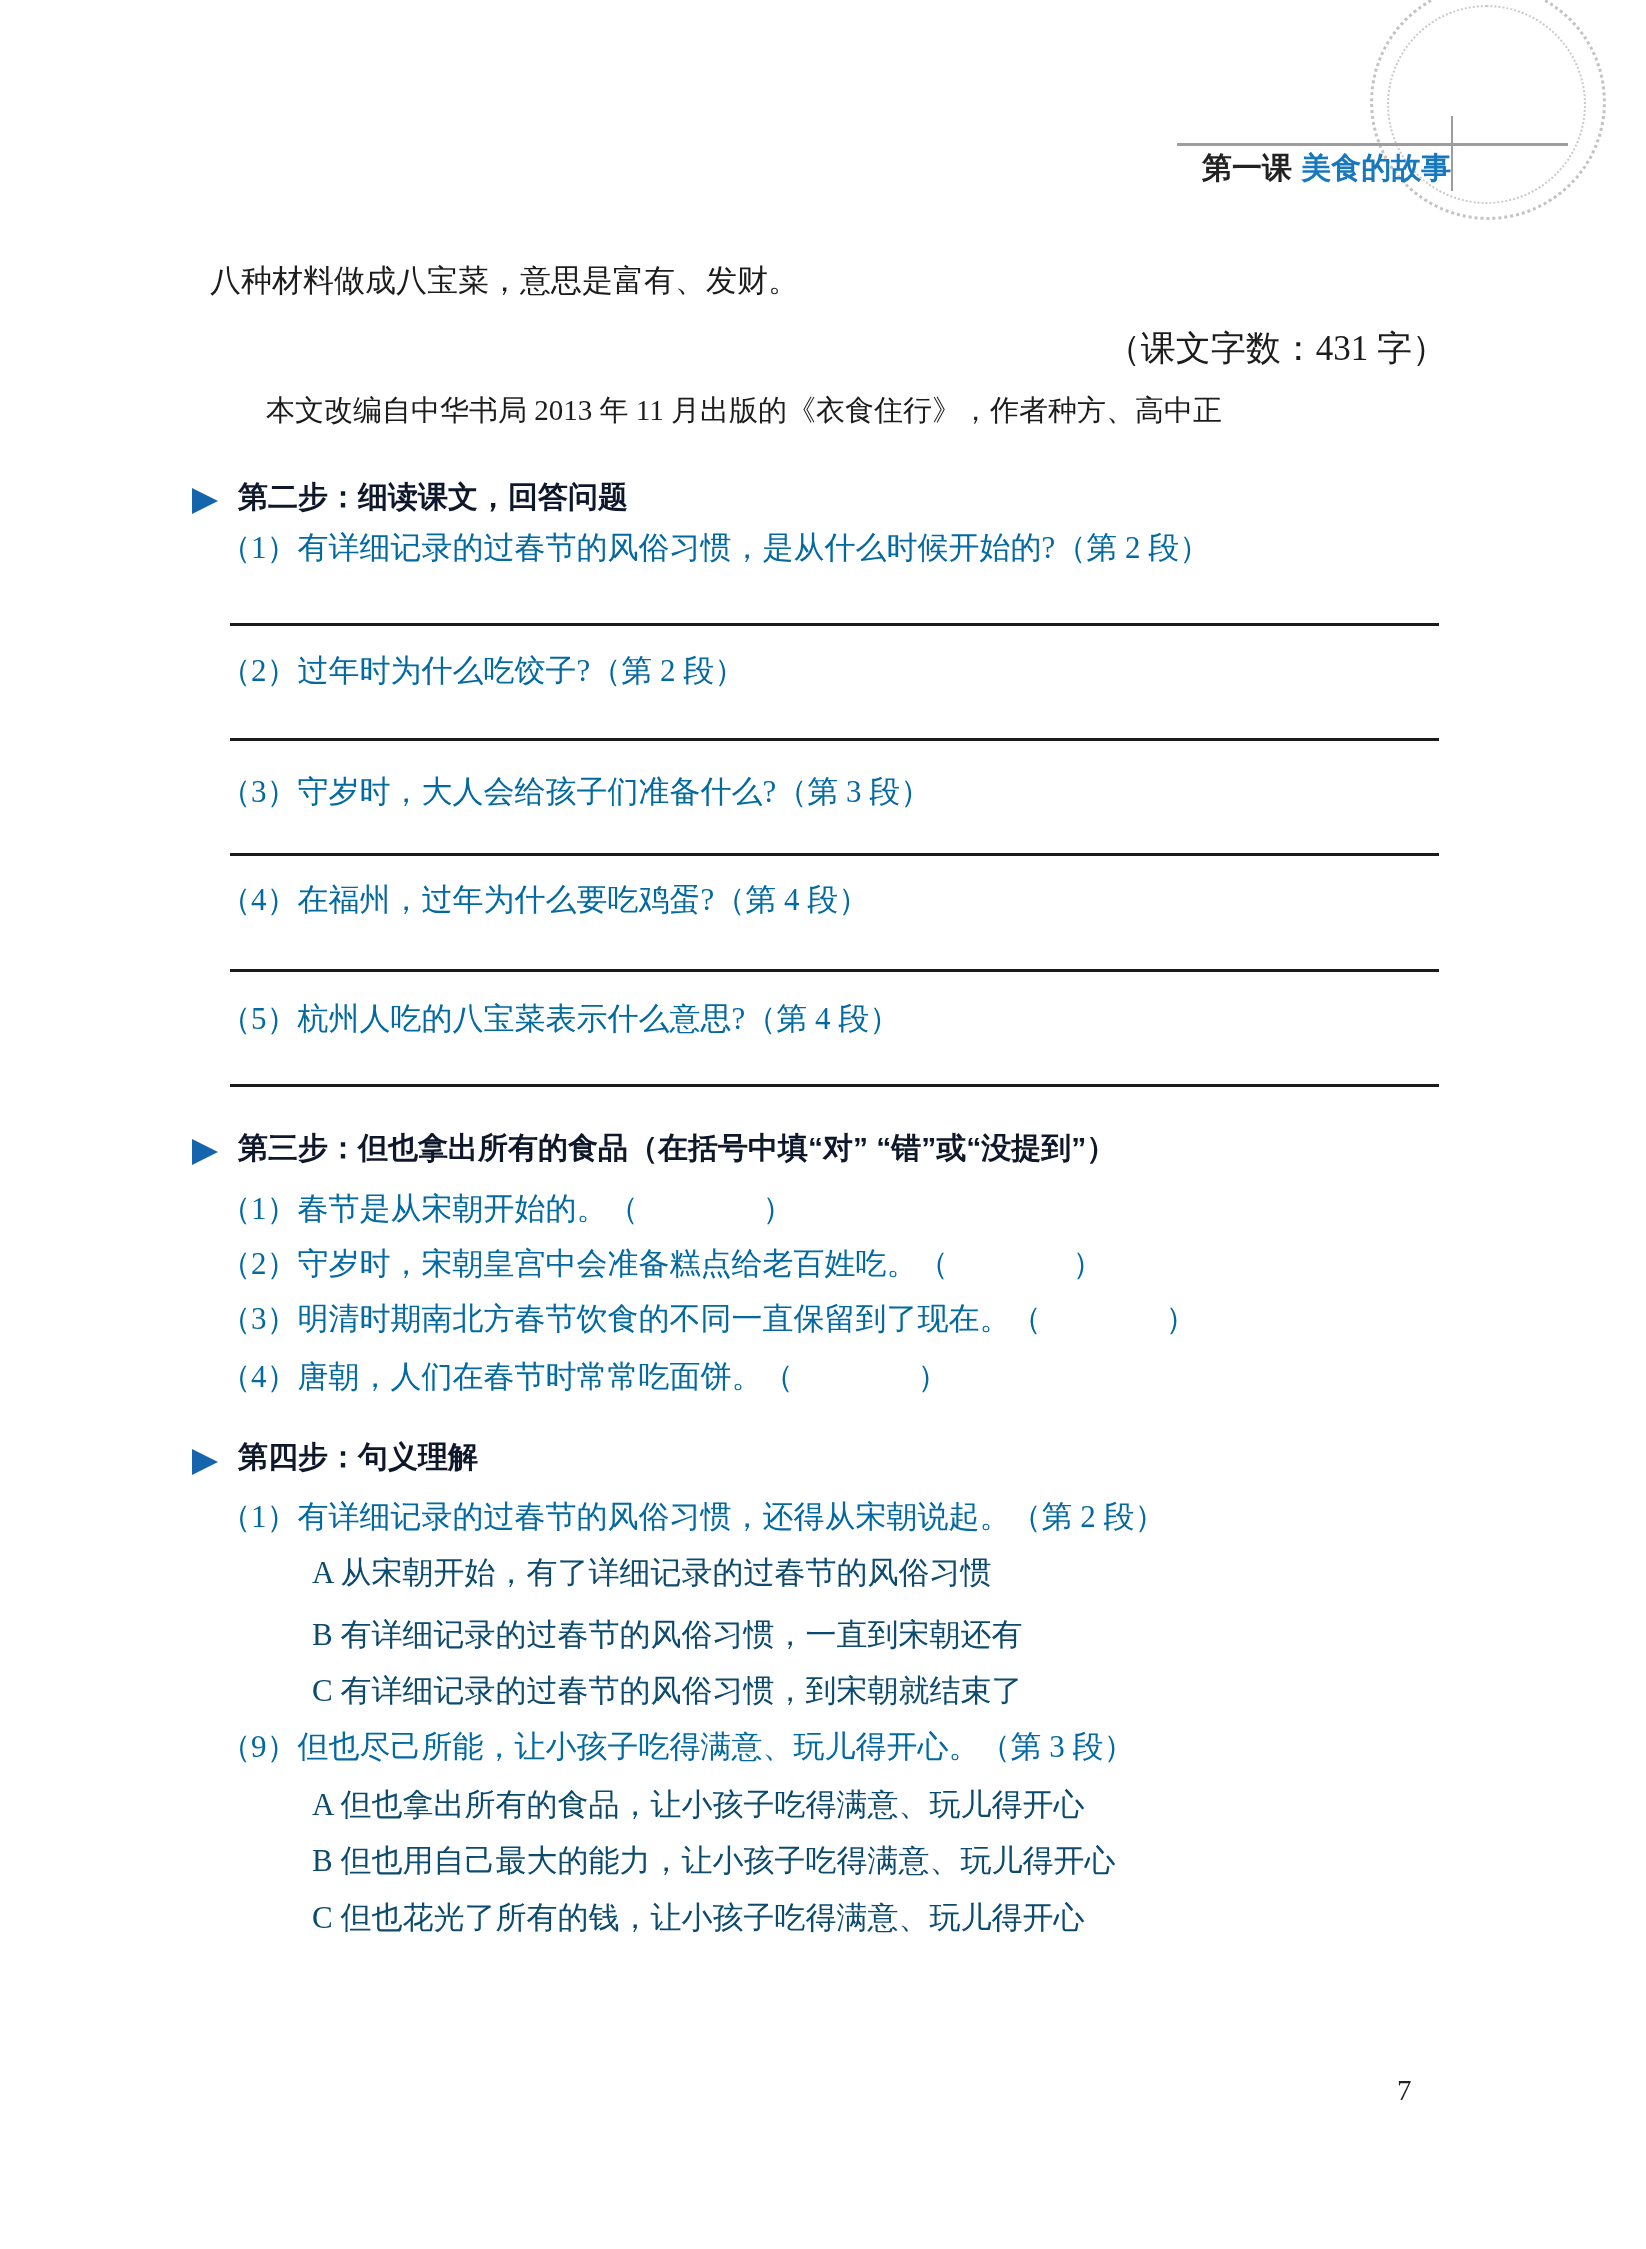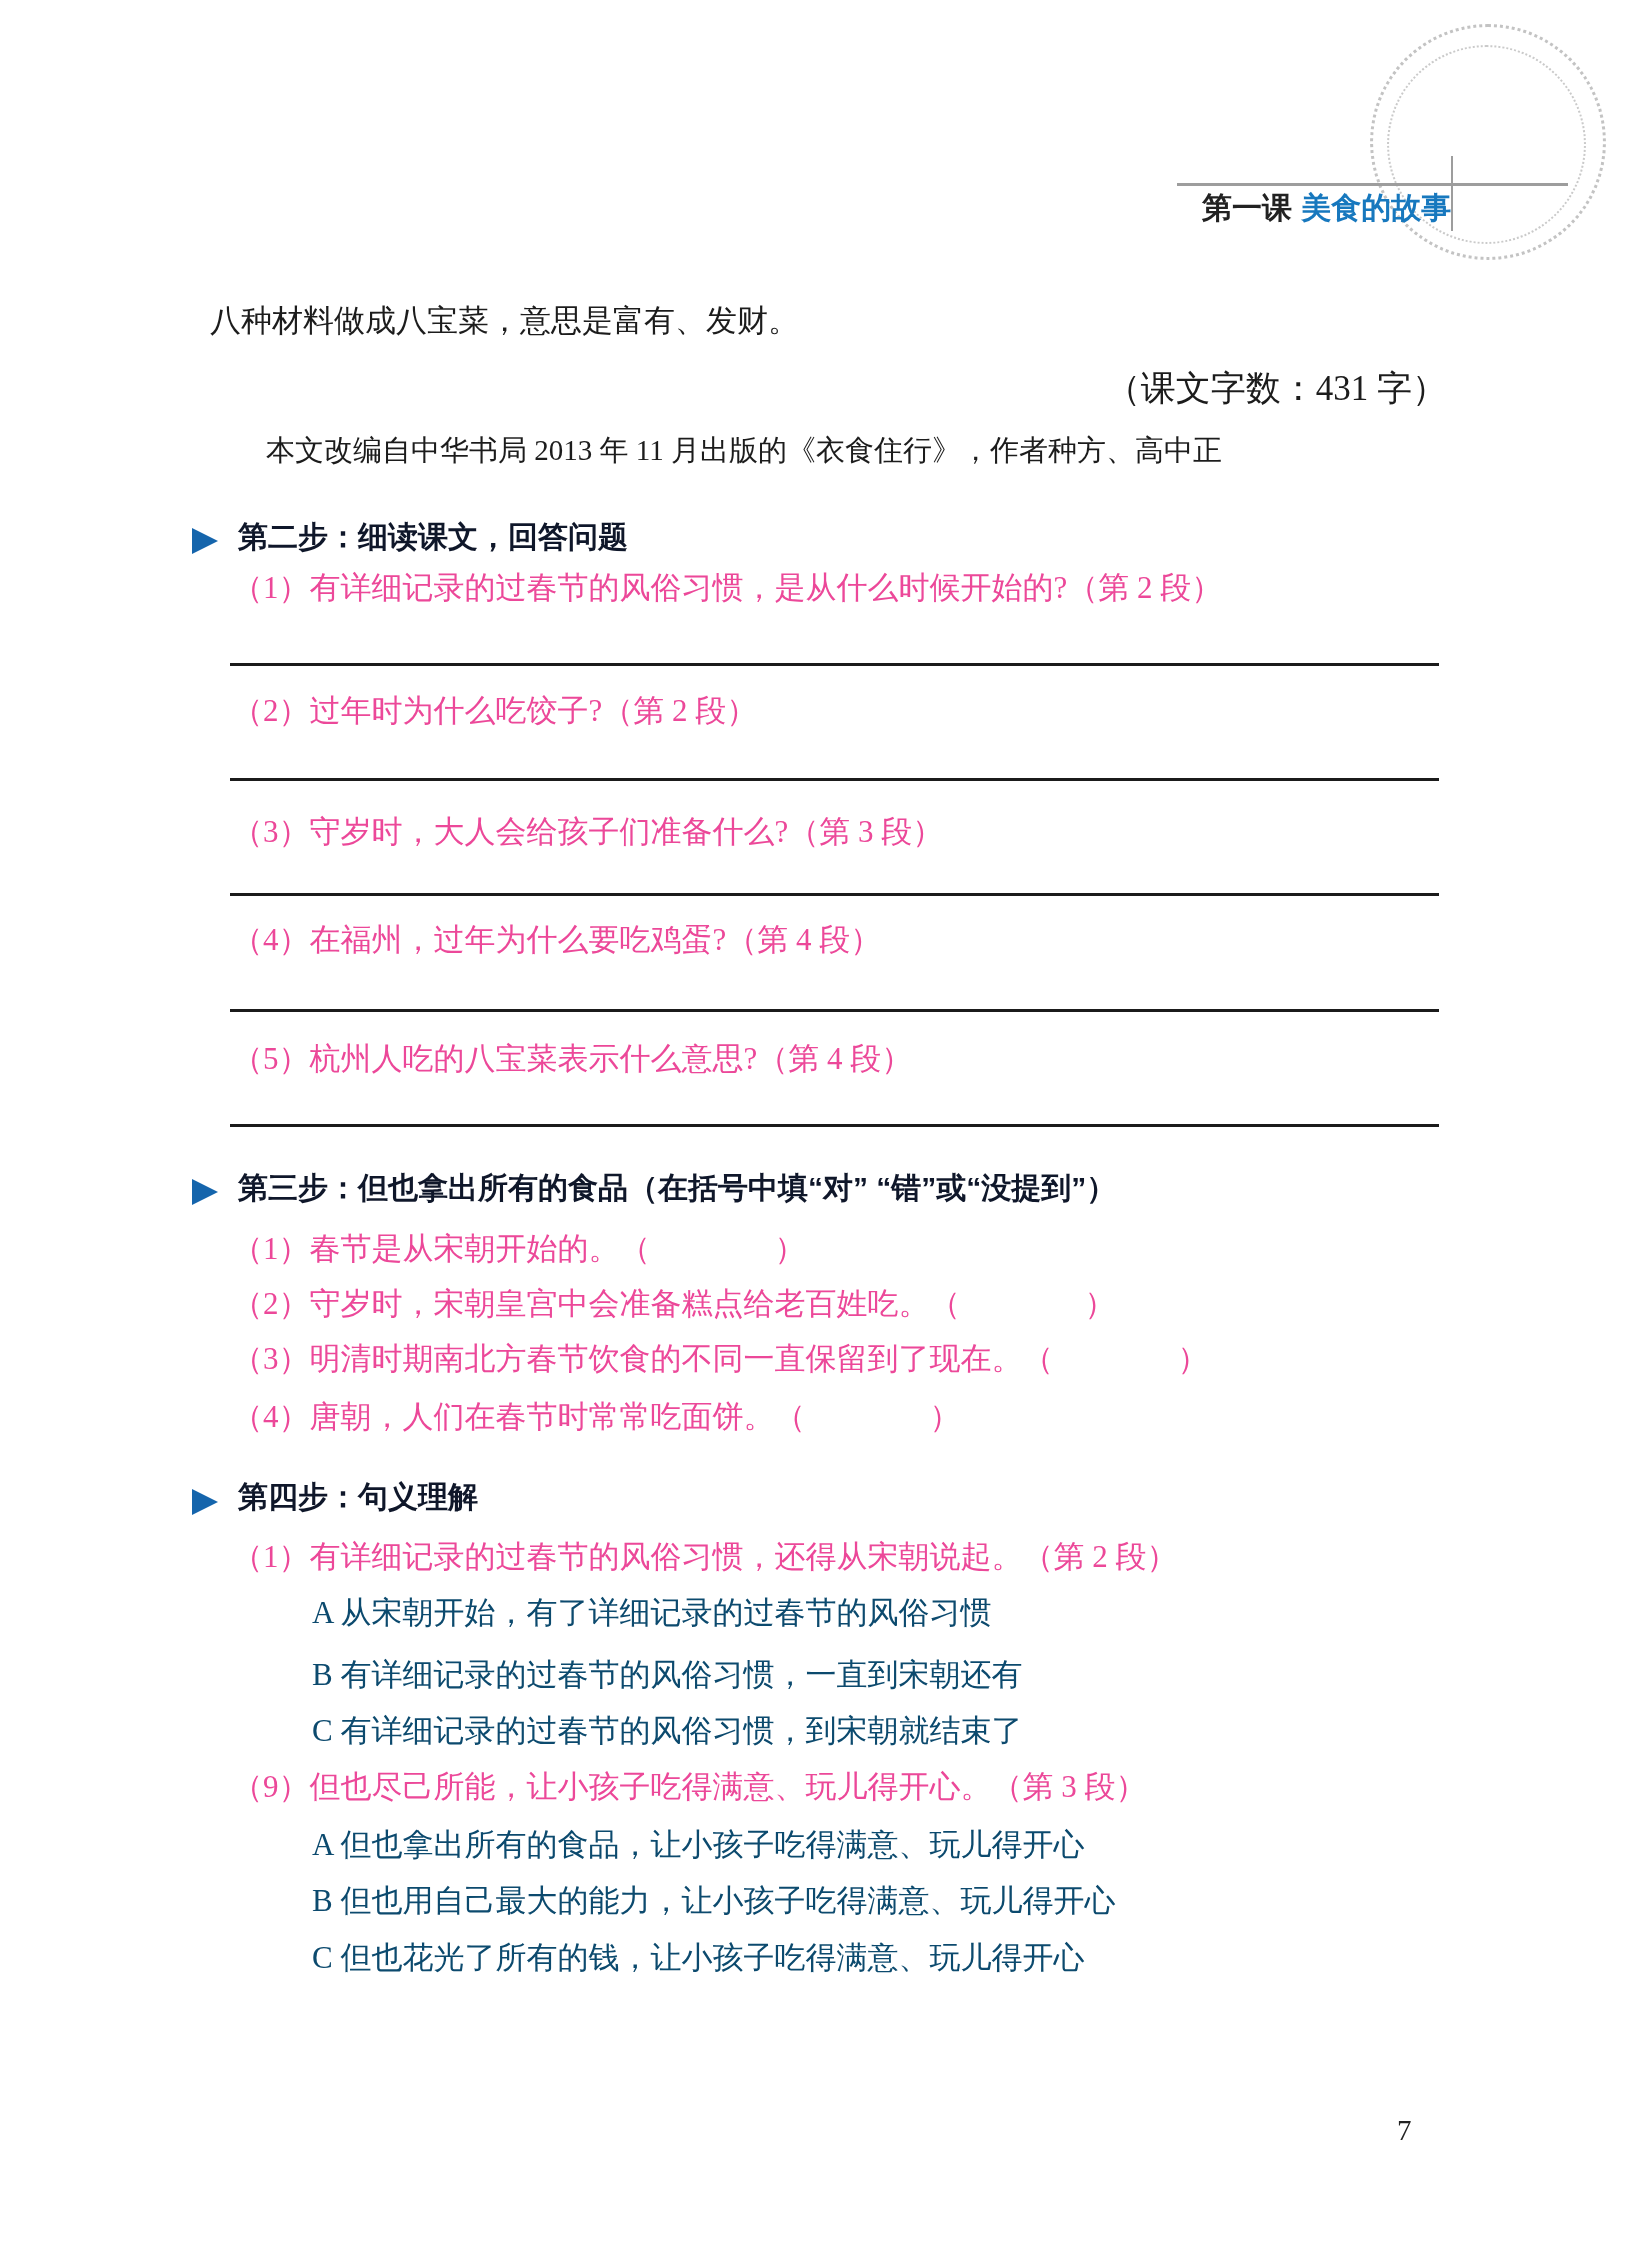--- a/index.html
+++ b/index.html
@@ -5,21 +5,21 @@
   html, body { margin: 0; padding: 0; background: #ffffff; }
   .page {
     position: relative;
     width: 1647px;
     height: 2250px;
     background: #ffffff;
     overflow: hidden;
     font-family: "Liberation Serif", "DejaVu Serif", serif;
     color: #1c1c1c;
   }
-  .abs { position: absolute; margin-top: 40px; }
+  .abs { position: absolute; }
 
   
   .circle-outer {
     left: 1370px; top: -15.7px; width: 230px; height: 230px;
     border: 3.9px dotted #c3c3c3; border-radius: 50%;
   }
   .circle-inner {
     left: 1387px; top: 5.2px; width: 195px; height: 195px;
     border: 2px dotted #cacaca; border-radius: 50%;
   }
@@ -48,21 +48,21 @@
     color: #0f172a; white-space: nowrap;
   }
   .arrow {
     left: 192px; width: 0; height: 0;
     border-top: 13.7px solid transparent;
     border-bottom: 13.7px solid transparent;
     border-left: 26px solid #1565ac;
   }
 
   
-  .q-row   { left: 232px; font-size: 31px; line-height: 41px; white-space: nowrap; color: #ec4899; }
+  .q-row   { left: 220px; font-size: 31px; line-height: 41px; white-space: nowrap; color: #0369a1; }
   .opt-row { left: 312px; font-size: 31px; line-height: 41px; white-space: nowrap; color: #0c4a6e; }
   .answer-line { left: 230px; width: 1209px; height: 2.6px; background: #1b1b1b; }
 
   .page-num { left: 1397px; top: 2073px; font-size: 29px; line-height: 34px; color: #222; }
 </style>
 </head>
 <body>
 
 <div class="page">
 

